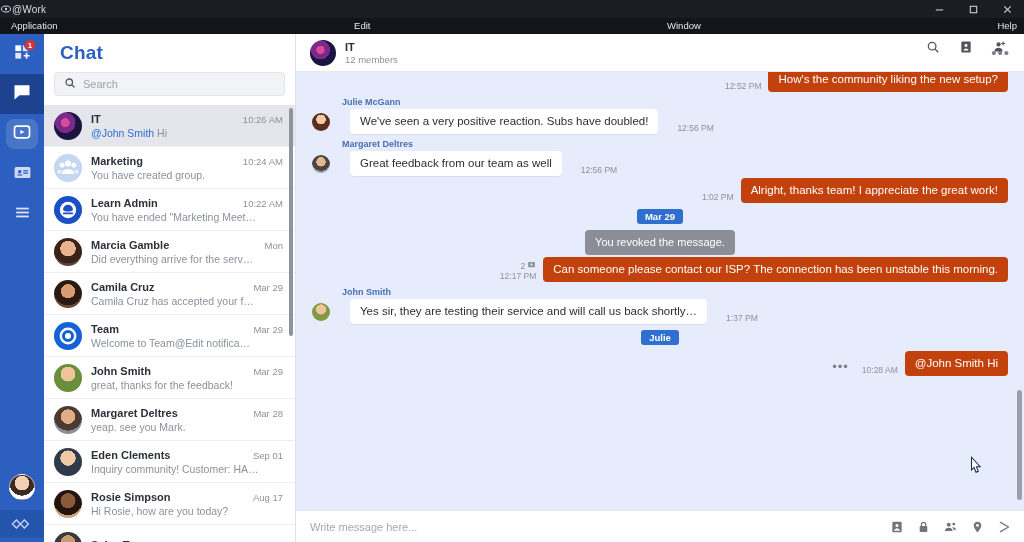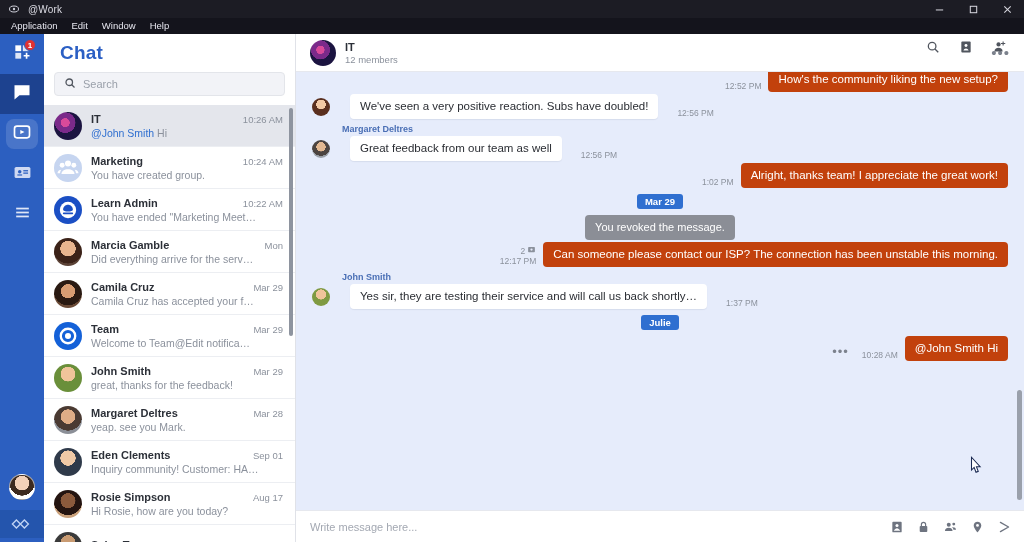--- a/index.html
+++ b/index.html
@@ -10,35 +10,35 @@
     background: #ffffff;
   }
   .app { position: relative; width: 1024px; height: 542px; display: flex; flex-direction: column; }
 
   
   .titlebar {
     height: 18px; background: #1c1c24; color: #e8e8ef;
     display: flex; align-items: center; flex: 0 0 18px;
     font-size: 10px; position: relative;
   }
-  .tb-left { display: flex; align-items: center; gap: 8px; padding-left: 8px; }
+  .tb-left { display: flex; align-items: center; gap: 0; }
   .tb-eye { width: 12px; height: 12px; display: block; }
   .tb-title { font-size: 10px; color: #dcdce4; letter-spacing: .2px; }
   .tb-btns { position: absolute; right: 0; top: 0; height: 18px; display: flex; }
   .tb-btn {
     width: 34px; height: 18px; display: flex; align-items: center; justify-content: center;
     color: #d8d8e0;
   }
   .tb-btn svg { display: block; }
 
   
   .menubar {
     height: 16px; background: #14141c; color: #e6e6ee;
     display: flex; align-items: center; gap: 0; flex: 0 0 16px;
-    font-size: 9.5px; padding-left: 4px;
+    font-size: 9.5px; padding-left: 4px; justify-content: space-between;
   }
   .menu-item { padding: 0 7px; line-height: 16px; }
 
   
   .body { flex: 1 1 auto; display: flex; min-height: 0; }
 
   
   .rail {
     width: 44px; background: #2c5fc0; flex: 0 0 44px;
     display: flex; flex-direction: column; align-items: center;
@@ -436,20 +436,21 @@
           <span class="ch-sub">12 members</span>
         </div>
         <div class="ch-dots">•••</div>
       </div>
 
       <div class="messages" id="messages">
         <div class="msgrow out" style="margin-top: -11px;">
             <div class="tstamp">12:52 PM</div>
             <div class="bubble out">How's the community liking the new setup?</div>
           </div>
+          <div class="sender">Julie McGann</div>
           <div class="msgrow in">
             <div class="m-av av-julie"></div>
             <div class="bubble in">We've seen a very positive reaction. Subs have doubled!</div>
             <div class="tstamp">12:56 PM</div>
           </div>
           <div class="sender">Margaret Deltres</div>
           <div class="msgrow in">
             <div class="m-av av-marg"></div>
             <div class="bubble in">Great feedback from our team as well</div>
             <div class="tstamp">12:56 PM</div>

